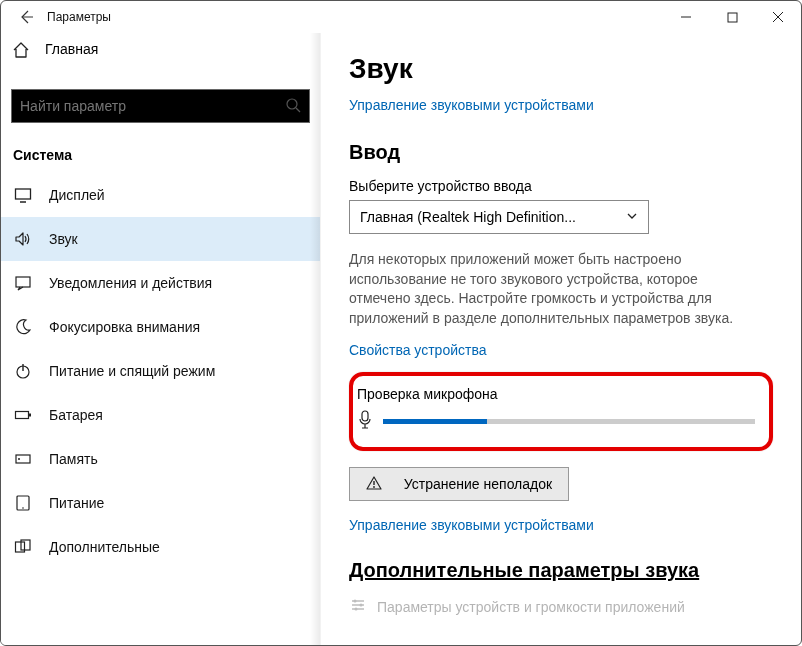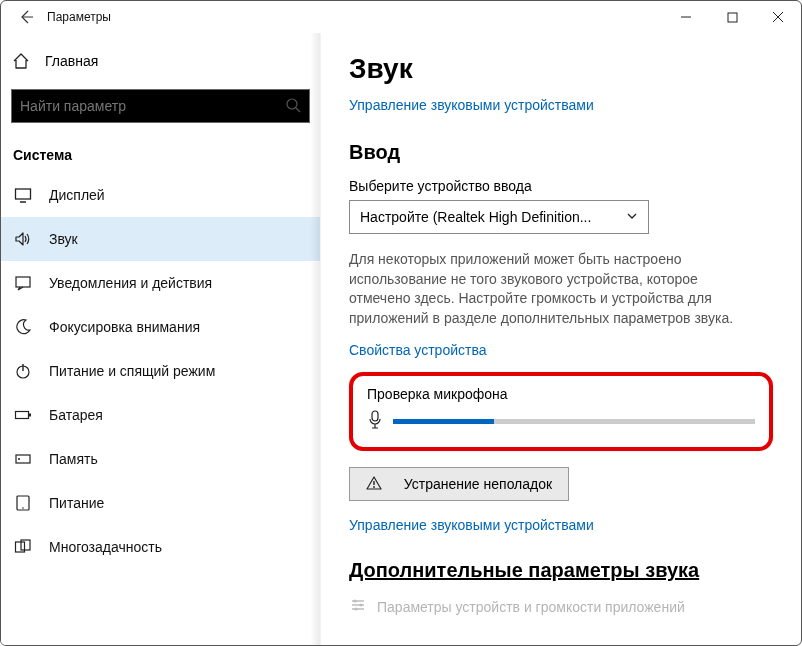--- a/index.html
+++ b/index.html
@@ -54,21 +54,21 @@
   }
   .sidebar::after{
     content:"";
     position:absolute;
     top:0; right:0; bottom:0;
     width:10px;
     background: linear-gradient(to right, rgba(0,0,0,0), rgba(0,0,0,0.08));
     pointer-events:none;
   }
   .home {
-    display: flex; align-items: center;
+    display: flex; align-items: flex-start;
     height: 40px;
     padding-left: 10px;
     gap: 14px;
     cursor:pointer;
   }
   .home .icon { width: 20px; display:flex; justify-content:center; color:#222;}
   .home .label { font-size: 14px; }
 
   .searchbox {
     margin: 8px 10px 10px 10px;
@@ -151,21 +151,21 @@
     line-height: 1.4;
     margin-top: 16px;
     max-width: 385px;
   }
   .link2 { color:#0066b4; cursor:pointer; margin-top:14px; display:inline-block; font-size:14px;}
 
   
   .mic-box {
     border: 4px solid #e30000;
     border-radius: 14px;
-    padding: 10px 14px 14px 14px;
+    padding: 10px 14px 14px 4px;
     margin-top: 14px;
     box-shadow: 0 0 0 1px rgba(0,0,0,0.04);
   }
   .mic-label { font-size:14px; margin-bottom:8px; }
   .mic-row { display:flex; align-items:center; gap:10px; }
   .mic-icon { color:#222; }
   .mic-bar {
     flex:1;
     height: 5px;
     background:#ccc;
@@ -343,35 +343,35 @@
         <span class="label">Питание</span>
       </div>
 
       <div class="nav-item">
         <span class="icon">
           <svg width="18" height="18" viewBox="0 0 18 18">
               <rect x="1.5" y="4" width="9" height="10" stroke="#222" stroke-width="1.2" fill="none"></rect>
               <rect x="7" y="2" width="9" height="10" stroke="#222" stroke-width="1.2" fill="none"></rect>
             </svg>
         </span>
-        <span class="label">Многозадачность</span>
+        <span class="label">Дополнительные</span>
       </div>
 
     </div>
   </div>
 
   <div class="main">
     <div class="h1">Звук</div>
     <span class="link">Управление звуковыми устройствами</span>
 
     <div class="h2">Ввод</div>
 
     <div class="label-sm">Выберите устройство ввода</div>
     <div class="dropdown">
-      <span>Настройте (Realtek High Definition...</span>
+      <span>Главная (Realtek High Definition...</span>
       <span>
         <svg width="12" height="12" viewBox="0 0 12 12">
             <path d="M2 4 L6 8 L10 4" stroke="#222" stroke-width="1.3" fill="none"></path>
           </svg>
       </span>
     </div>
 
     <div class="helptext">Для некоторых приложений может быть настроено использование не того звукового устройства, которое отмечено здесь. Настройте громкость и устройства для приложений в разделе дополнительных параметров звука.</div>
 
     <span class="link2">Свойства устройства</span>

